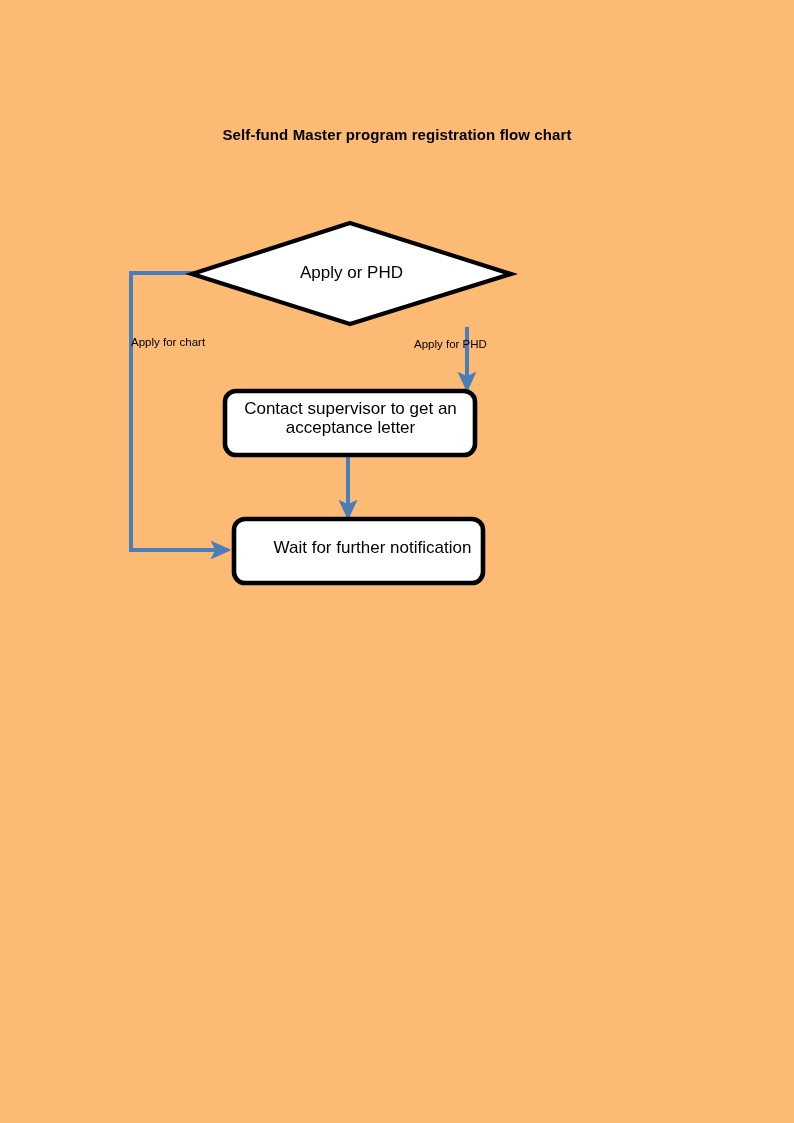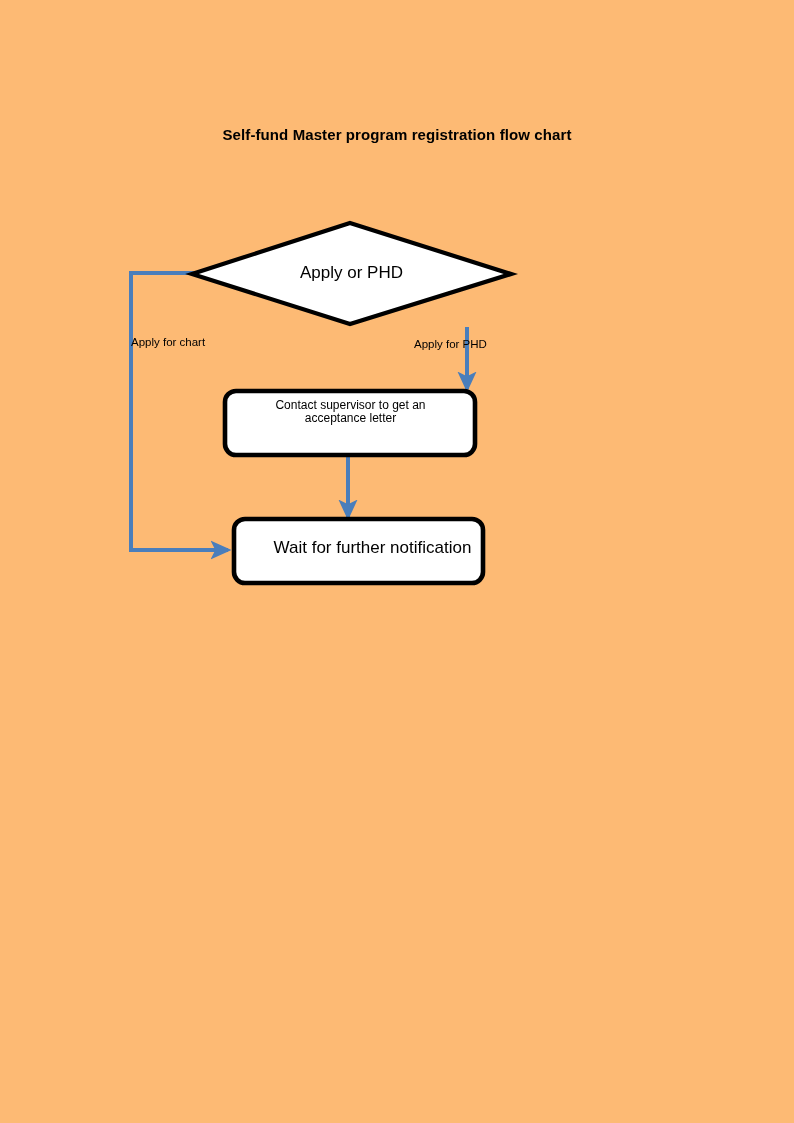--- a/index.html
+++ b/index.html
@@ -57,21 +57,21 @@
   #decision-label {
     left: 192px;
     top: 263px;
     width: 319px;
     font-size: 17px;
   }
   #process-contact-label {
     left: 229px;
     top: 399px;
     width: 243px;
-    font-size: 12px;
+    font-size: 17px;
   }
   #process-wait-label {
     left: 238px;
     top: 538px;
     width: 269px;
     font-size: 17px;
   }
 
   .edge-label {
     position: absolute;

